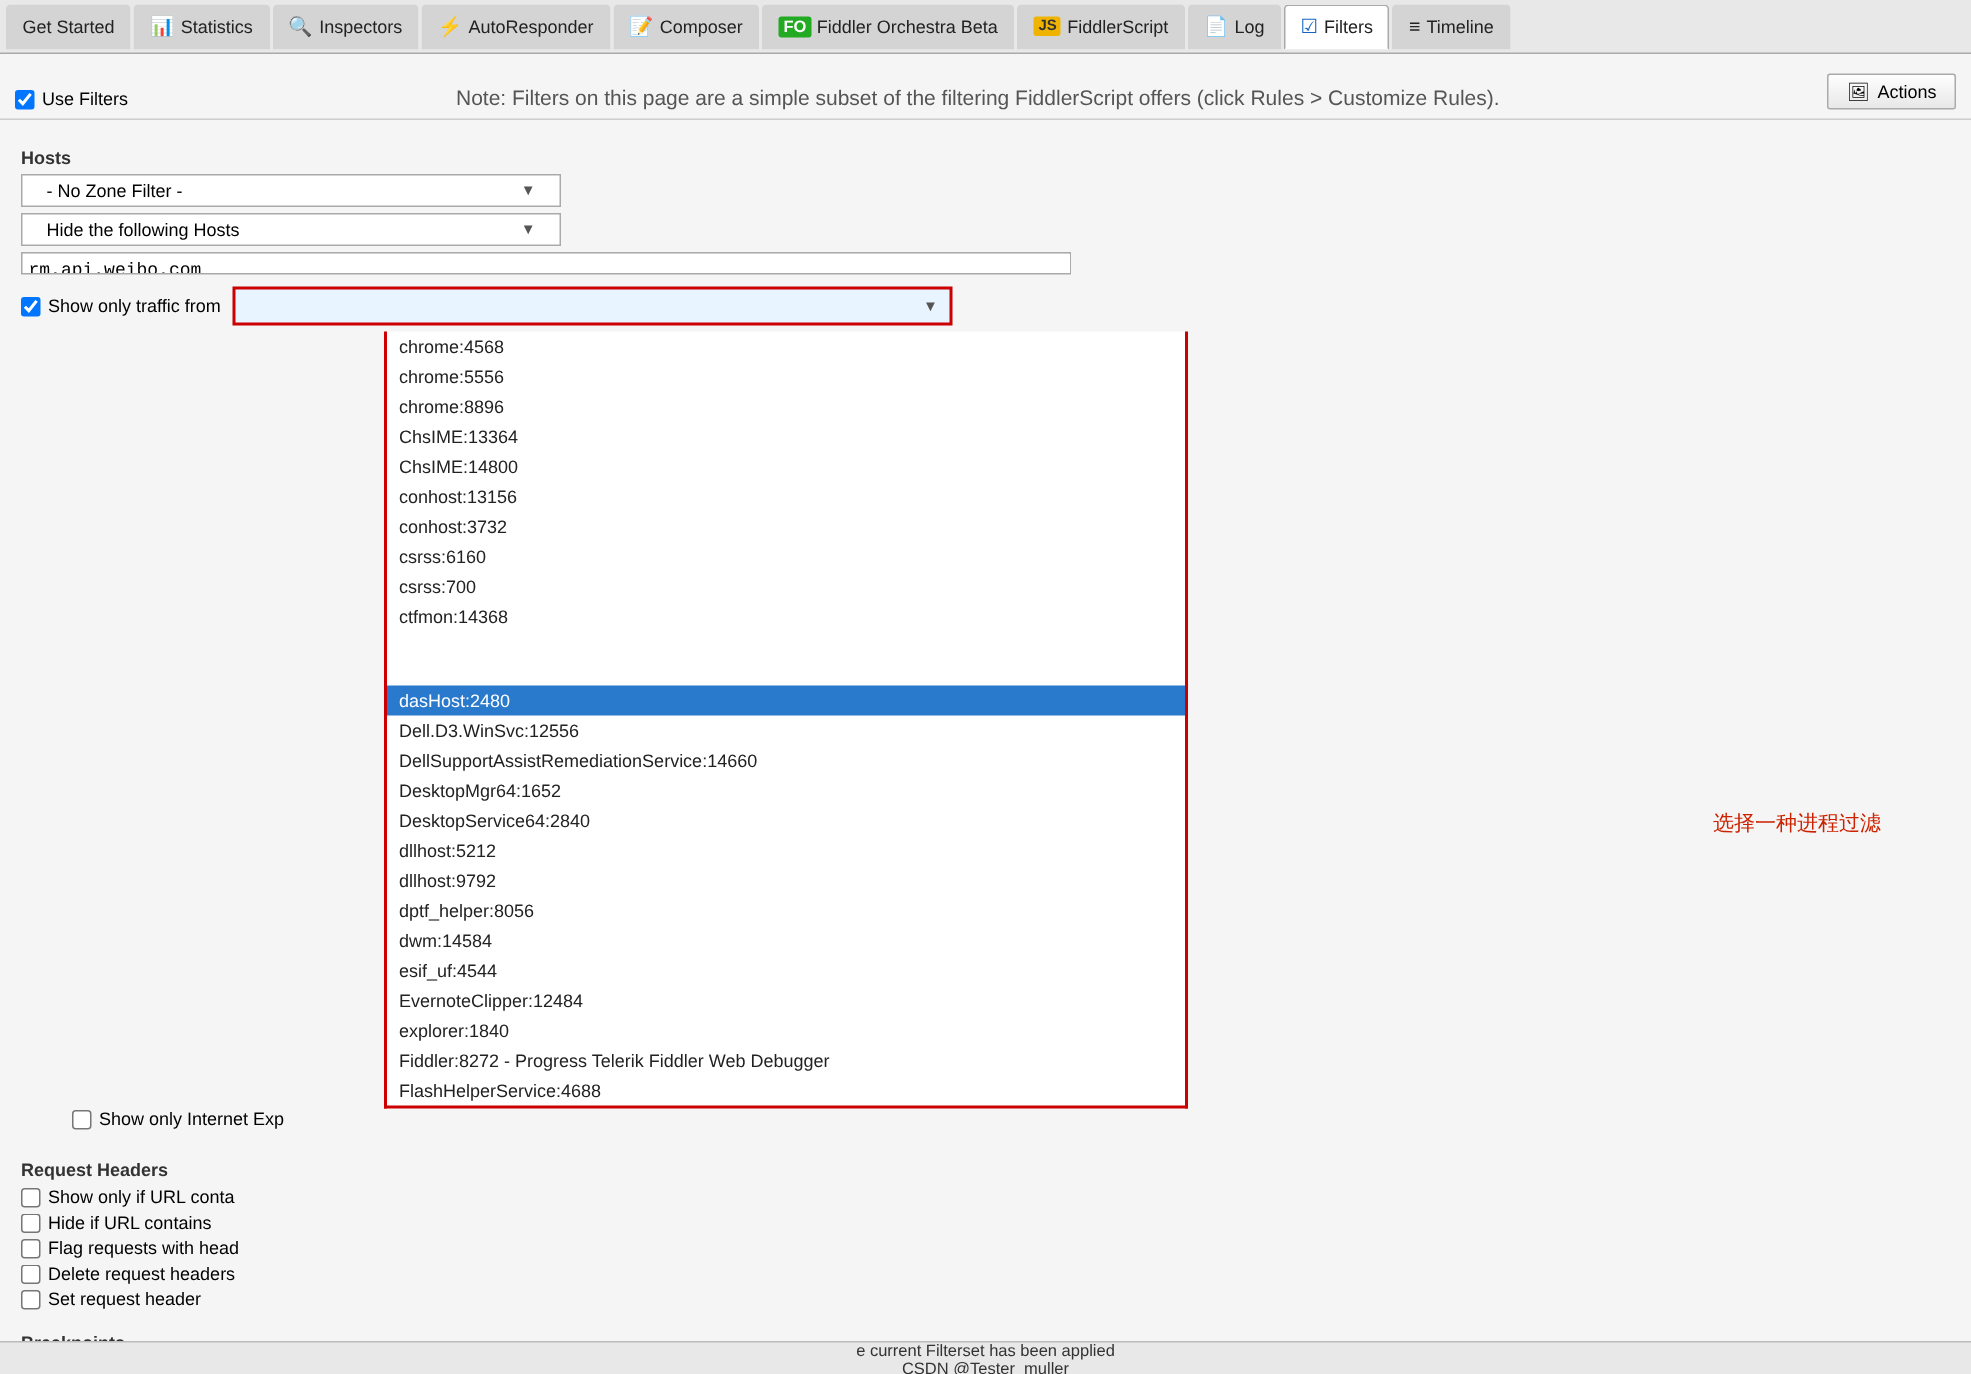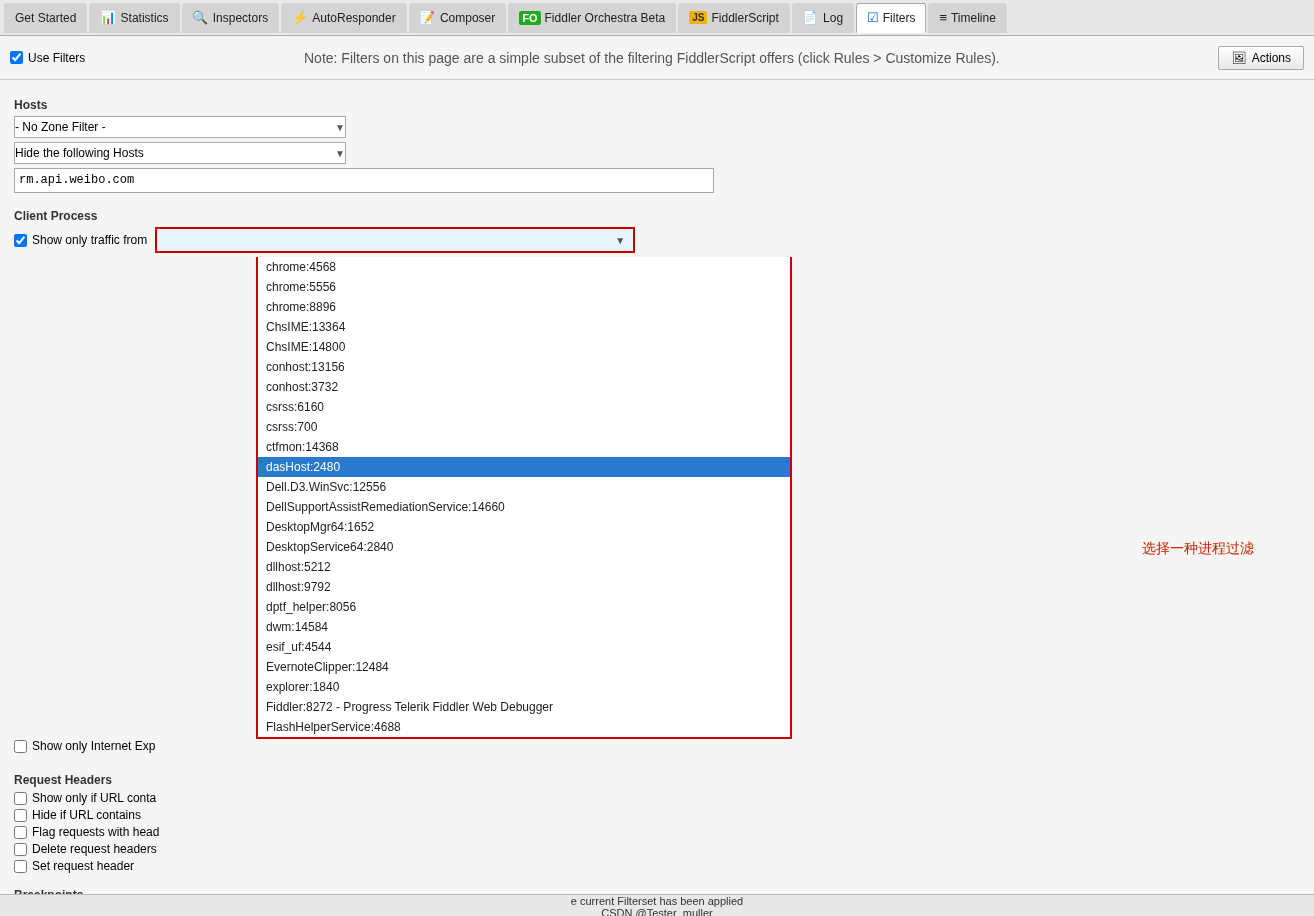--- a/index.html
+++ b/index.html
@@ -62,21 +62,21 @@
       border-radius: 2px;
     }
     .tab-filters-icon {
       color: #1565c0;
       font-size: 13px;
     }
 
     
     .toolbar {
       display: flex;
-      align-items: center;
+      align-items: flex-end;
       background: #f5f5f5;
       border-bottom: 1px solid #ccc;
       padding: 6px 10px;
       height: 44px;
       gap: 12px;
     }
     .use-filters-label {
       display: flex;
       align-items: center;
       gap: 5px;
@@ -122,24 +122,24 @@
     .dropdown-row {
       display: flex;
       align-items: center;
       margin-bottom: 4px;
     }
     .dropdown {
       display: flex;
       align-items: center;
       border: 1px solid #aaa;
       background: white;
-      padding: 3px 0;
+      padding: 3px 16px;
       font-size: 12px;
       cursor: pointer;
-      width: 332px;
+      width: 360px;
       justify-content: space-between;
     }
     .dropdown-arrow {
       font-size: 10px;
       color: #555;
     }
 
     .hosts-textarea {
       width: 700px;
       height: 70px;
@@ -190,29 +190,31 @@
     .dropdown-list-item {
       padding: 3px 8px;
       cursor: pointer;
       font-size: 12px;
       color: #222;
       white-space: nowrap;
     }
     .dropdown-list-item.selected {
       background: #2979cc;
       color: white;
+      margin-top: 36px;
     }
 
     
     .ie-row {
       display: flex;
       align-items: center;
       gap: 5px;
       font-size: 12px;
       margin-bottom: 8px;
+      margin-left: 34px;
     }
 
     
     .request-headers {
       margin-top: 4px;
     }
     .checkbox-row {
       display: flex;
       align-items: center;
       gap: 5px;
@@ -341,21 +343,20 @@
   <div class="dropdown-row">
     <div class="dropdown">
       <span>Hide the following Hosts</span>
       <span class="dropdown-arrow">▼</span>
     </div>
   </div>
 
   <textarea class="hosts-textarea" style="">rm.api.weibo.com</textarea>
 
   <div class="process-section">
-    <div class="section-label">Client Process</div>
 
     <div class="client-process-row">
       <label class="show-traffic-label">
         <input type="checkbox" checked="" style="">
         <span>Show only traffic from</span>
       </label>
       <div class="process-dropdown">
         <span></span>
         <span class="dropdown-arrow">▼</span>
       </div>

